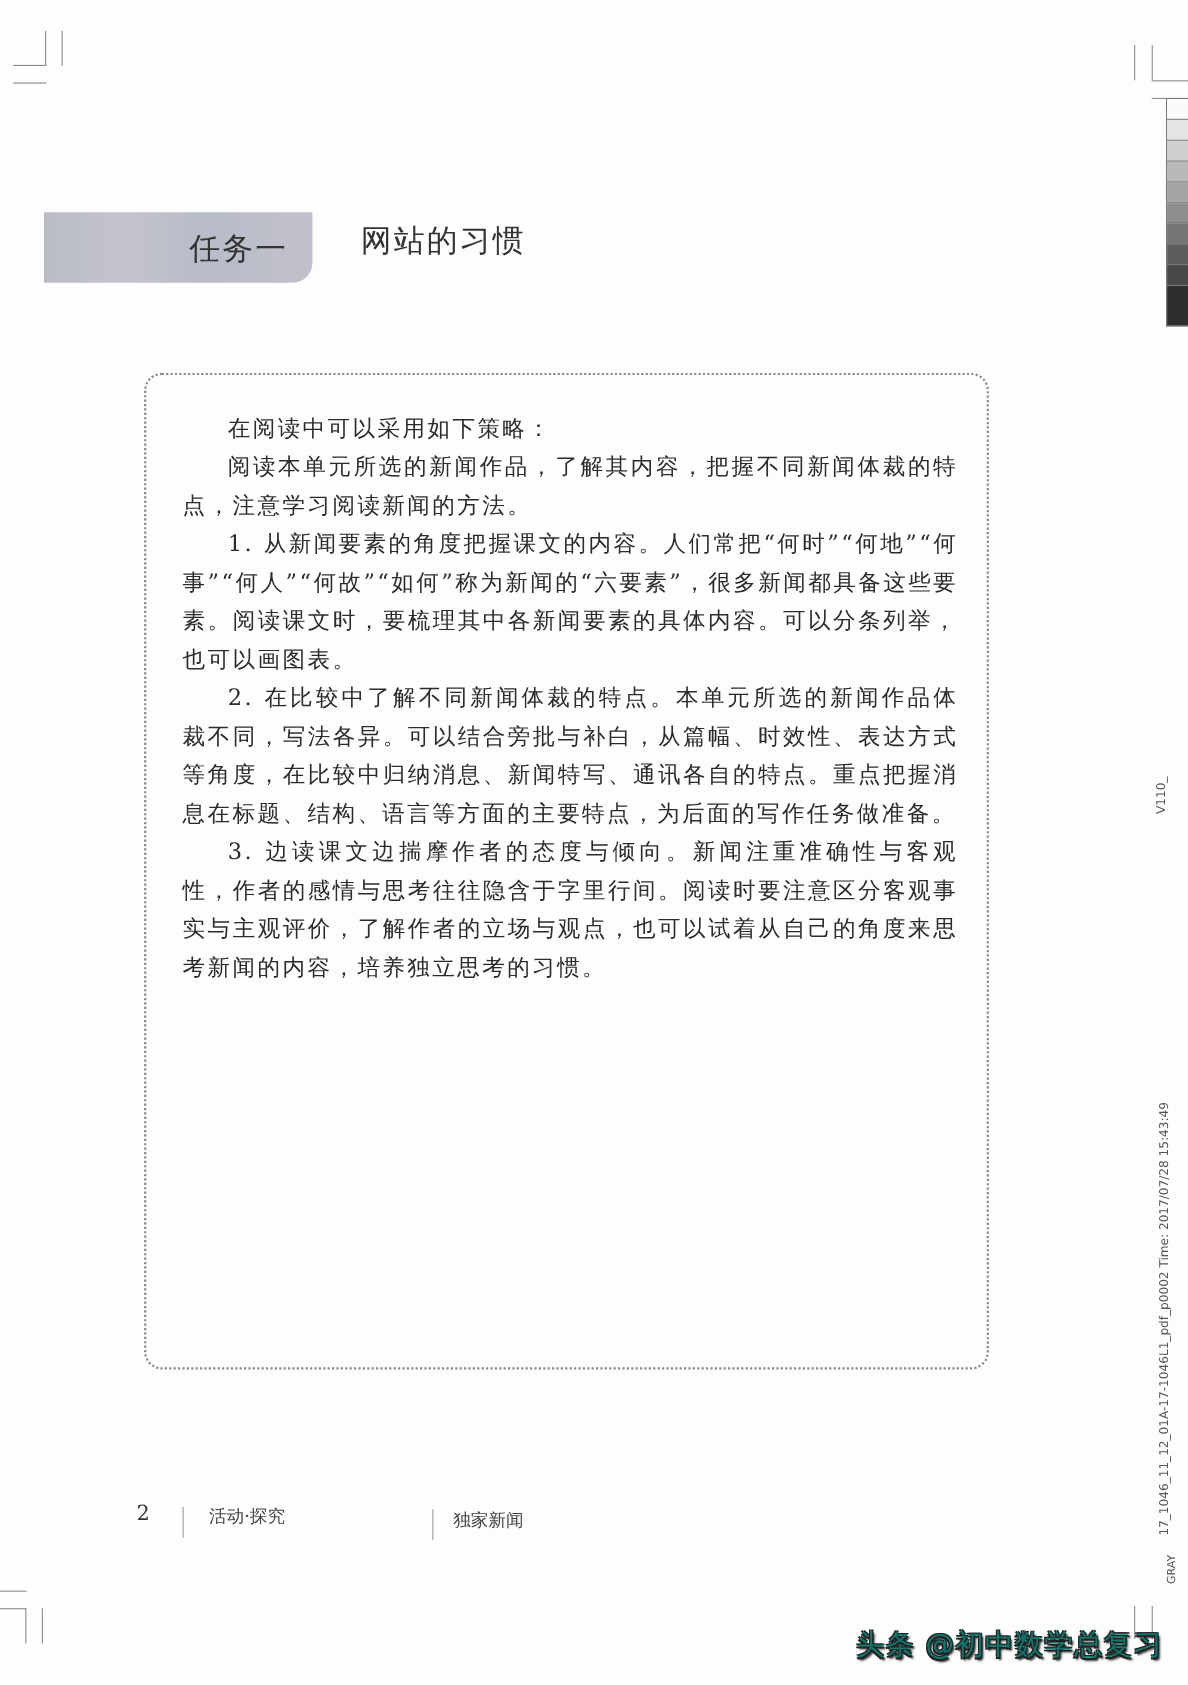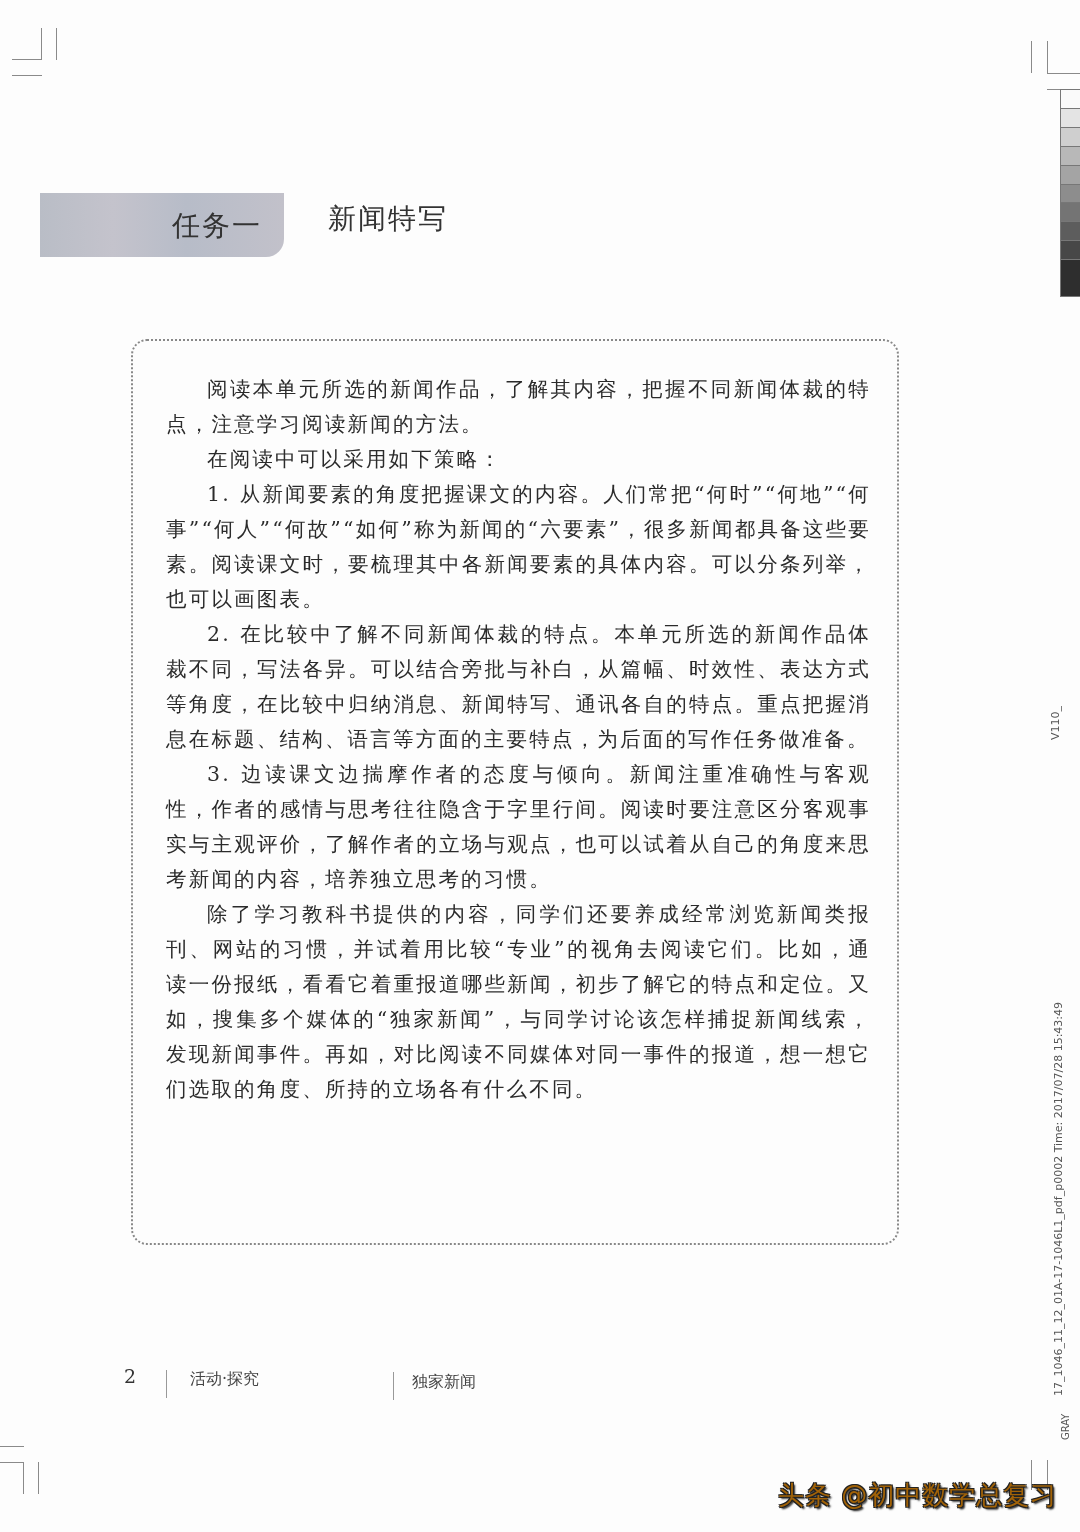--- a/index.html
+++ b/index.html
@@ -40,21 +40,21 @@
     .content p { margin: 0; text-indent: 2em; }
     .footer-num { position: absolute; left: 124px; top: 1365px; font-size: 19px; color: #333; }
     .footer-sep { position: absolute; width: 1px; background: #999; }
     .footer-text { position: absolute; font-size: 16px; color: #444; text-align: right; }
     .side-text {
       position: absolute; font-family: "DejaVu Sans", "Liberation Sans", sans-serif;
       font-size: 11px; color: #555; transform: rotate(-90deg); transform-origin: left top; white-space: nowrap;
     }
     .watermark {
       position: absolute; left: 778px; top: 1478px; font-family: "DejaVu Sans", sans-serif;
-      font-size: 26px; color: #a16207; letter-spacing: 1px;
+      font-size: 26px; color: #0f766e; letter-spacing: 1px;
       text-shadow: -1px -1px 0 #222, 1px 1px 0 #222, 1px -1px 0 #222, -1px 1px 0 #222, 2px 2px 2px #000;
     }
   </style>
 </head>
 <body>
 
 <div class="crop" style="left:12px;top:59px;width:30px;height:1px;"></div>
 <div class="crop" style="left:41px;top:28px;width:1px;height:32px;"></div>
 <div class="crop" style="left:56px;top:28px;width:1px;height:32px;"></div>
 <div class="crop" style="left:12px;top:75px;width:30px;height:1px;"></div>
@@ -78,30 +78,29 @@
   <div style="background:#8d8d8d"></div>
   <div style="background:#747474"></div>
   <div style="background:#5d5d5d"></div>
   <div style="background:#474747"></div>
   <div style="background:#2e2e2e"></div>
 </div>
 
 <div class="task-banner">
   <span class="task-label">任务一</span>
 </div>
-<div class="task-title">新闻特写</div>
+<div class="task-title">网站的习惯</div>
 
 <div class="box"></div>
 <div class="content">
+  <p>在阅读中可以采用如下策略：</p>
   <p>阅读本单元所选的新闻作品，了解其内容，把握不同新闻体裁的特点，注意学习阅读新闻的方法。</p>
-  <p>在阅读中可以采用如下策略：</p>
   <p>1. 从新闻要素的角度把握课文的内容。人们常把“何时”“何地”“何事”“何人”“何故”“如何”称为新闻的“六要素”，很多新闻都具备这些要素。阅读课文时，要梳理其中各新闻要素的具体内容。可以分条列举，也可以画图表。</p>
   <p>2. 在比较中了解不同新闻体裁的特点。本单元所选的新闻作品体裁不同，写法各异。可以结合旁批与补白，从篇幅、时效性、表达方式等角度，在比较中归纳消息、新闻特写、通讯各自的特点。重点把握消息在标题、结构、语言等方面的主要特点，为后面的写作任务做准备。</p>
   <p>3. 边读课文边揣摩作者的态度与倾向。新闻注重准确性与客观性，作者的感情与思考往往隐含于字里行间。阅读时要注意区分客观事实与主观评价，了解作者的立场与观点，也可以试着从自己的角度来思考新闻的内容，培养独立思考的习惯。</p>
-  <p>除了学习教科书提供的内容，同学们还要养成经常浏览新闻类报刊、网站的习惯，并试着用比较“专业”的视角去阅读它们。比如，通读一份报纸，看看它着重报道哪些新闻，初步了解它的特点和定位。又如，搜集多个媒体的“独家新闻”，与同学讨论该怎样捕捉新闻线索，发现新闻事件。再如，对比阅读不同媒体对同一事件的报道，想一想它们选取的角度、所持的立场各有什么不同。</p>
 </div>
 
 <div class="footer-num">2</div>
 <div class="footer-sep" style="left:166px;top:1370px;height:28px;"></div>
 <div class="footer-text" style="left:190px;top:1369px;">活动·探究</div>
 <div class="footer-sep" style="left:393px;top:1372px;height:28px;"></div>
 <div class="footer-text" style="left:412px;top:1372px;">独家新闻</div>
 
 <div class="side-text" style="left:1049px;top:740px;">V110_</div>
 <div class="side-text" style="left:1052px;top:1396px;">17_1046_11_12_01A-17-1046L1_pdf_p0002 Time: 2017/07/28 15:43:49</div>

